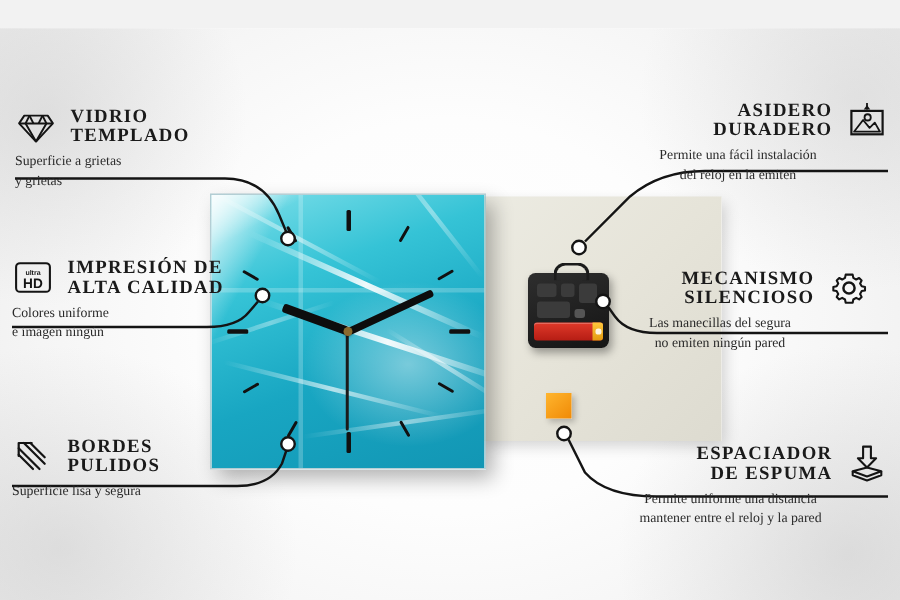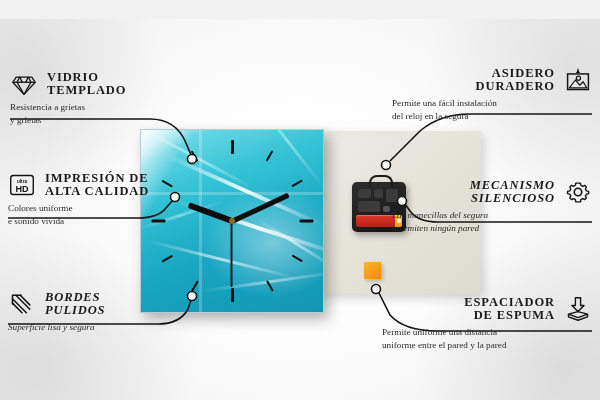--- a/index.html
+++ b/index.html
@@ -35,21 +35,21 @@
     font-family:"Liberation Serif",serif;
     font-weight:700;font-size:12.5px;letter-spacing:.9px;
     color:#1a1a1a;white-space:nowrap;text-transform:uppercase;
   }
   .feat.left .titles{text-align:left;}
   .feat.right .titles{text-align:right;}
   .desc{
     font-family:"Liberation Serif",serif;
     font-size:9.2px;color:#2a2a2a;line-height:1.38;margin-top:4px;white-space:nowrap;
   }
-  .feat.right .desc{text-align:left;}
+  .feat.right .desc{text-align:center;}
   .ico{width:28px;height:26px;flex:0 0 28px;display:block;}
 
   
   #backpanel{
     position:absolute;left:318px;top:112px;width:163px;height:163px;
     background:linear-gradient(135deg,#ecebe2 0%,#e6e4d9 48%,#dddbd0 100%);
     box-shadow:3px 4px 9px rgba(0,0,0,.17);
   }
   #clock{
     position:absolute;left:140px;top:110px;width:182px;height:182px;
@@ -183,44 +183,44 @@
           <path d="M11,7 L14,13"></path>
             <path d="M21,7 L18,13"></path>
         </g>
       </svg>
       <div class="titles">
         <div class="t1">VIDRIO</div>
         <div class="t2">TEMPLADO</div>
       </div>
     </div>
     <div class="desc">
-      <div>Resistencia a grietas</div>
+      <div>Superficie a grietas</div>
       <div>y grietas</div>
     </div>
   </div>
 
   <div class="feat left" style="left:8px;top:153px;width:180px;">
     <div class="head">
       <svg class="ico" viewBox="0 0 32 30">
         <rect x="3" y="4" width="26" height="22" rx="3" fill="none" stroke="#141414" stroke-width="1.6"></rect>
         <text x="16" y="13" font-family="Liberation Sans, sans-serif" font-size="5.4" font-weight="700" text-anchor="middle" fill="#141414">ultra</text>
         <text x="16" y="23" font-family="Liberation Sans, sans-serif" font-size="10.5" font-weight="700" text-anchor="middle" fill="#141414">HD</text>
       </svg>
       <div class="titles">
         <div class="t1">IMPRESIÓN DE</div>
         <div class="t2">ALTA CALIDAD</div>
       </div>
     </div>
     <div class="desc">
       <div>Colores uniforme</div>
-      <div>e sonido vívida</div>
-    </div>
-  </div>
-
-  <div class="feat left" style="left:8px;top:272px;width:185px;font-style:italic;">
+      <div>e imagen ningún</div>
+    </div>
+  </div>
+
+  <div class="feat left" style="left:8px;top:272px;width:185px;">
     <div class="head">
       <svg class="ico" viewBox="0 0 32 30">
         <g stroke="#141414" stroke-width="1.7" stroke-linecap="round">
           <path d="M5,5 L15,5 M5,5 L5,15"></path>
           <path d="M5,9 L21,25"></path>
             <path d="M9,5 L25,21"></path>
             <path d="M5,14 L16,25"></path>
             <path d="M14,5 L25,16"></path>
         </g>
       </svg>
@@ -243,25 +243,25 @@
       <svg class="ico" viewBox="0 0 32 30">
         <path d="M16,2 L16,7" stroke="#141414" stroke-width="1.4"></path>
         <path d="M13.5,7 L18.5,7 L16,3.5 Z" fill="#141414"></path>
         <rect x="4" y="8" width="24" height="18" fill="none" stroke="#141414" stroke-width="1.7"></rect>
         <path d="M6,24 L13,15 L18,21 L22,17 L26,24 Z" fill="none" stroke="#141414" stroke-width="1.4" stroke-linejoin="round"></path>
         <circle cx="16.5" cy="13" r="2.4" fill="none" stroke="#141414" stroke-width="1.4"></circle>
       </svg>
     </div>
     <div class="desc">
       <div>Permite una fácil instalación</div>
-      <div>del reloj en la segura</div>
-    </div>
-  </div>
-
-  <div class="feat right" style="right:8px;top:160px;width:200px;font-style:italic;">
+      <div>del reloj en la emiten</div>
+    </div>
+  </div>
+
+  <div class="feat right" style="right:20px;top:160px;width:200px;">
     <div class="head">
       <div class="titles">
         <div class="t1">MECANISMO</div>
         <div class="t2">SILENCIOSO</div>
       </div>
       <svg class="ico" viewBox="0 0 32 30">
         <g fill="none" stroke="#141414" stroke-width="1.9" stroke-linejoin="round">
           <path d="M16,3 l3.2,0 0.6,3.0 2.6,1.5 2.7,-1.4 2.3,2.3 -1.4,2.7 1.5,2.6 3.0,0.6 0,3.2 -3.0,0.6 -1.5,2.6 1.4,2.7 -2.3,2.3 -2.7,-1.4 -2.6,1.5 -0.6,3.0 -3.2,0 -3.2,0 -0.6,-3.0 -2.6,-1.5 -2.7,1.4 -2.3,-2.3 1.4,-2.7 -1.5,-2.6 -3.0,-0.6 0,-3.2 3.0,-0.6 1.5,-2.6 -1.4,-2.7 2.3,-2.3 2.7,1.4 2.6,-1.5 0.6,-3.0 Z" transform="scale(0.84) translate(3.2,2.6)"></path>
           <circle cx="16" cy="15" r="4.3"></circle>
         </g>
@@ -282,17 +282,17 @@
       <svg class="ico" viewBox="0 0 32 30">
         <g fill="none" stroke="#141414" stroke-width="1.6" stroke-linejoin="round">
           <path d="M13,2 L19,2 L19,11 L23,11 L16,18 L9,11 L13,11 Z"></path>
           <path d="M16,18 L27,21 L16,25 L5,21 Z"></path>
           <path d="M5,21 L5,24 L16,28 L27,24 L27,21"></path>
         </g>
       </svg>
     </div>
     <div class="desc">
       <div>Permite uniforme una distancia</div>
-      <div>uniforme entre el pared y la pared</div>
+      <div>mantener entre el reloj y la pared</div>
     </div>
   </div>
 
 </div>
 
 </body></html>

